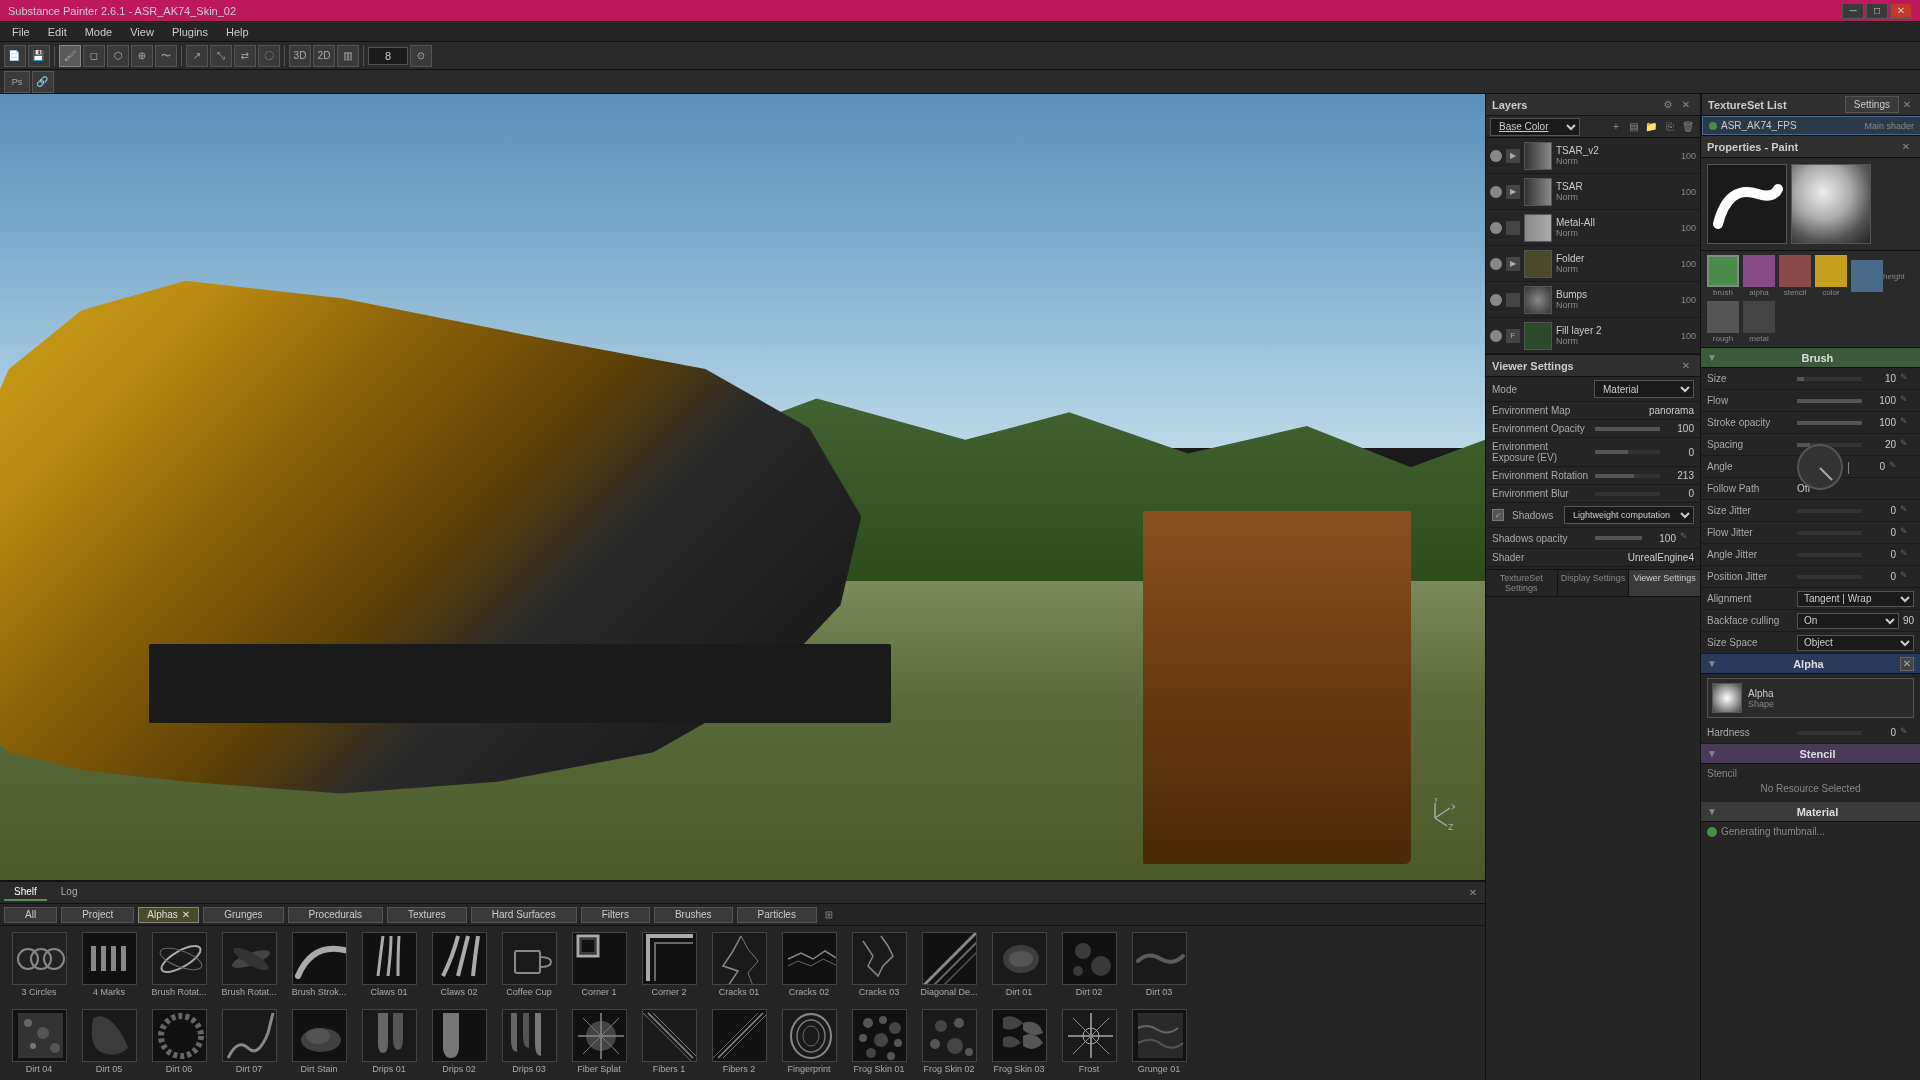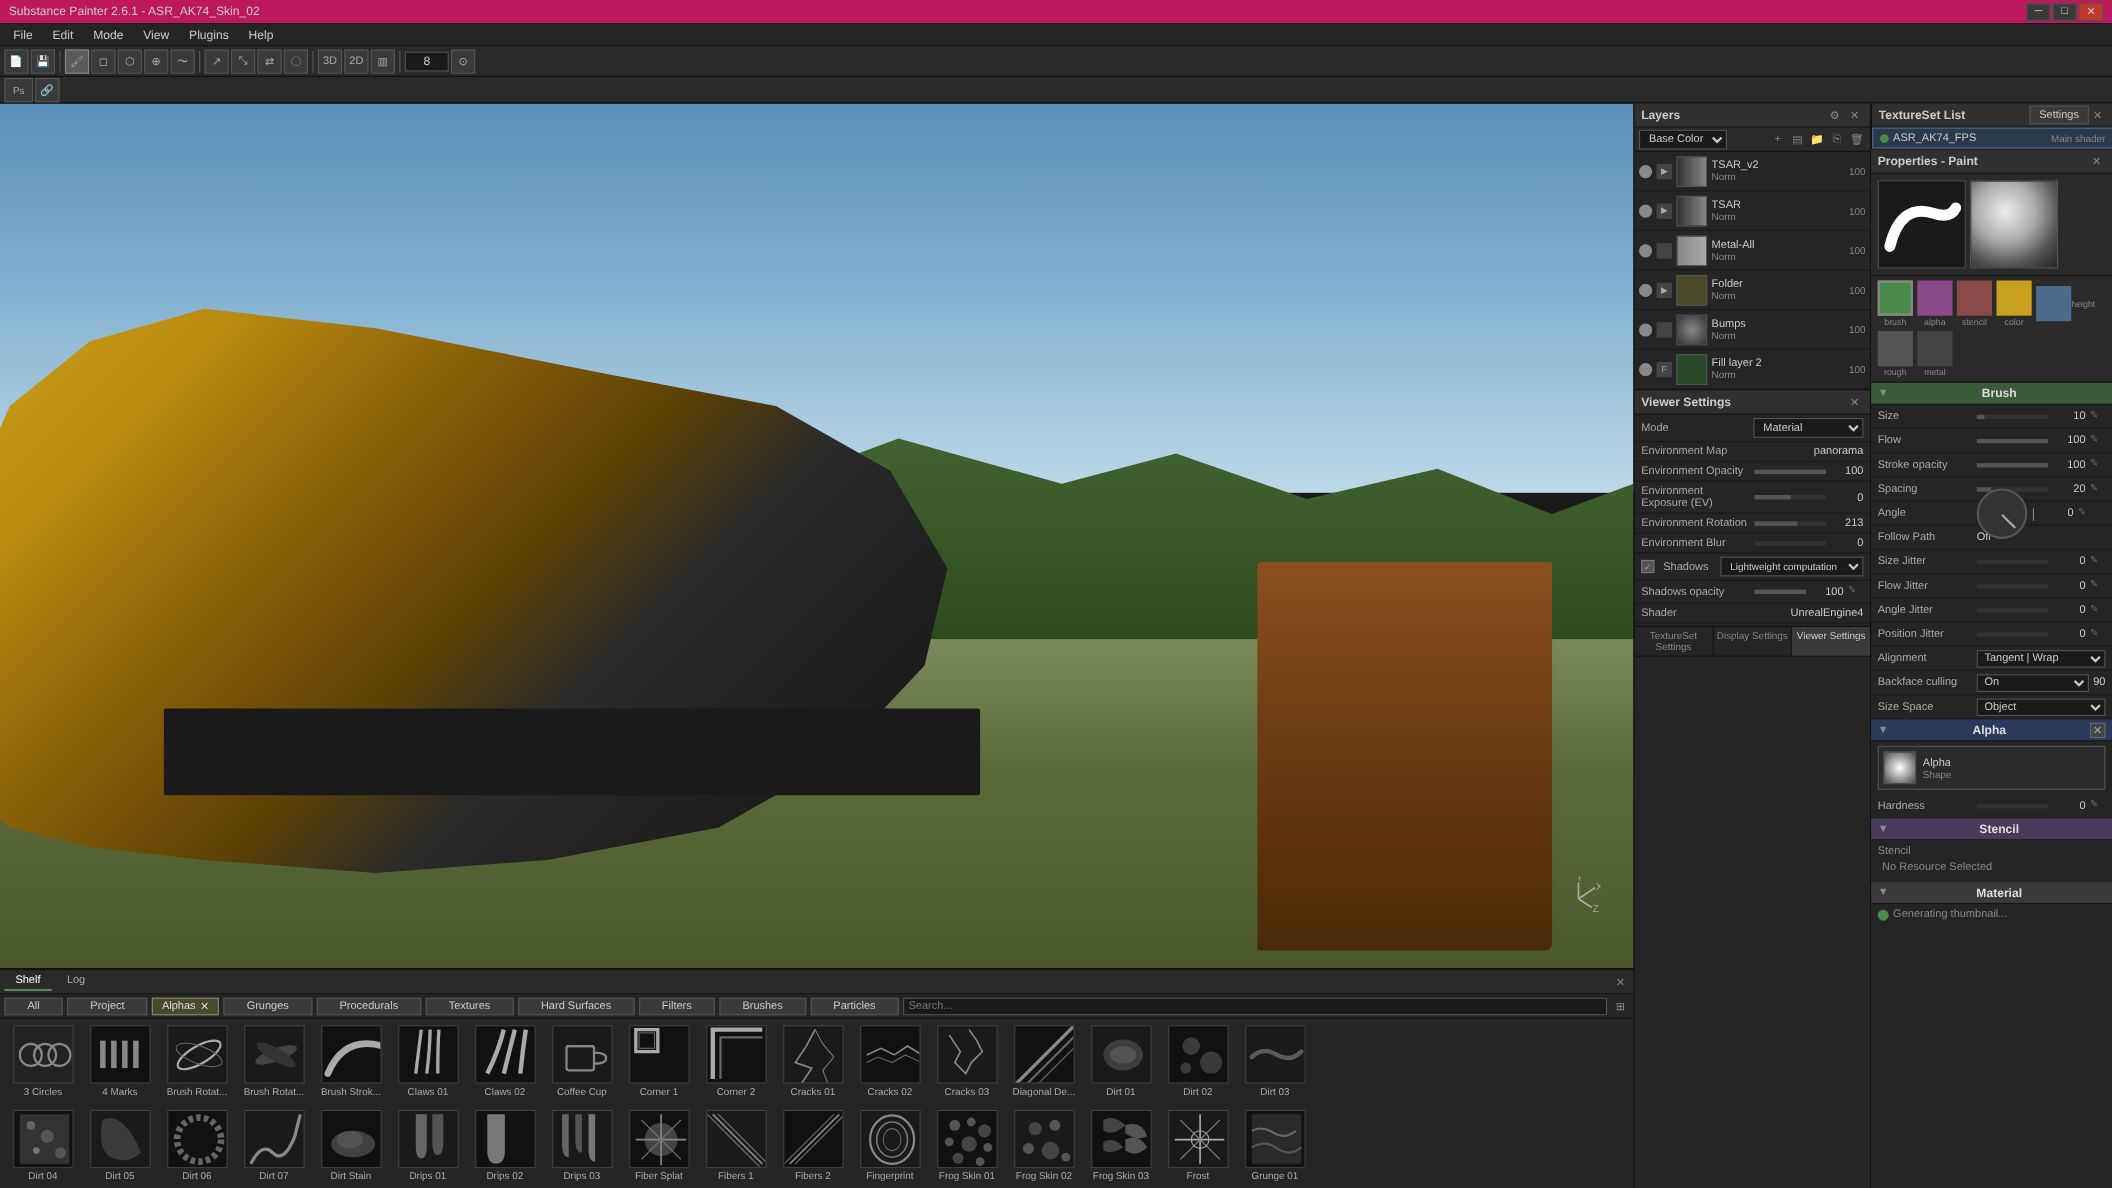--- a/index.html
+++ b/index.html
@@ -338,20 +338,21 @@
       cursor: pointer;
     }
 
     
     .stencil-section {
       padding: 4px 6px;
     }
     .stencil-no-resource {
       font-size: 10px;
       color: #888;
+      text-align: center;
       padding: 4px;
     }
 
     
     #bottom-shelf {
       height: 200px;
       background: #252525;
       border-top: 2px solid #111;
       display: flex;
       flex-direction: column;
@@ -629,21 +630,20 @@
           Alphas
           <span style="cursor:pointer;">✕</span>
         </div>
         <div class="shelf-filter-btn">Grunges</div>
         <div class="shelf-filter-btn">Procedurals</div>
         <div class="shelf-filter-btn">Textures</div>
         <div class="shelf-filter-btn">Hard Surfaces</div>
         <div class="shelf-filter-btn">Filters</div>
         <div class="shelf-filter-btn">Brushes</div>
         <div class="shelf-filter-btn">Particles</div>
-        <input class="shelf-search" type="text" placeholder="Search..." style="">
         <div class="panel-btn">⊞</div>
       </div>
       <div id="shelf-content">
 
         <div class="shelf-items-row">
 
           <div class="shelf-item">
             <div class="shelf-item-thumb thumb-3circles">
               <svg width="55" height="55">
                   <circle cx="15" cy="28" r="10" fill="none" stroke="#888" stroke-width="2"></circle>
@@ -1022,21 +1022,21 @@
     <div id="layers-panel">
       <div class="panel-header">
         <span class="panel-title">Layers</span>
         <div class="panel-controls">
           <div class="panel-btn">⚙</div>
           <div class="panel-btn">✕</div>
         </div>
       </div>
 
       <div class="layer-toolbar">
-        <select class="settings-dropdown" style="width:80px;font-size:10px;">
+        <select class="settings-dropdown" style="width:90px;font-size:10px;text-decoration:underline;">
           <option>Base Color</option>
         </select>
         <div style="flex:1;"></div>
         <div class="panel-btn">+</div>
         <div class="panel-btn">▤</div>
         <div class="panel-btn">📁</div>
         <div class="panel-btn">⎘</div>
         <div class="panel-btn">🗑</div>
       </div>
 

